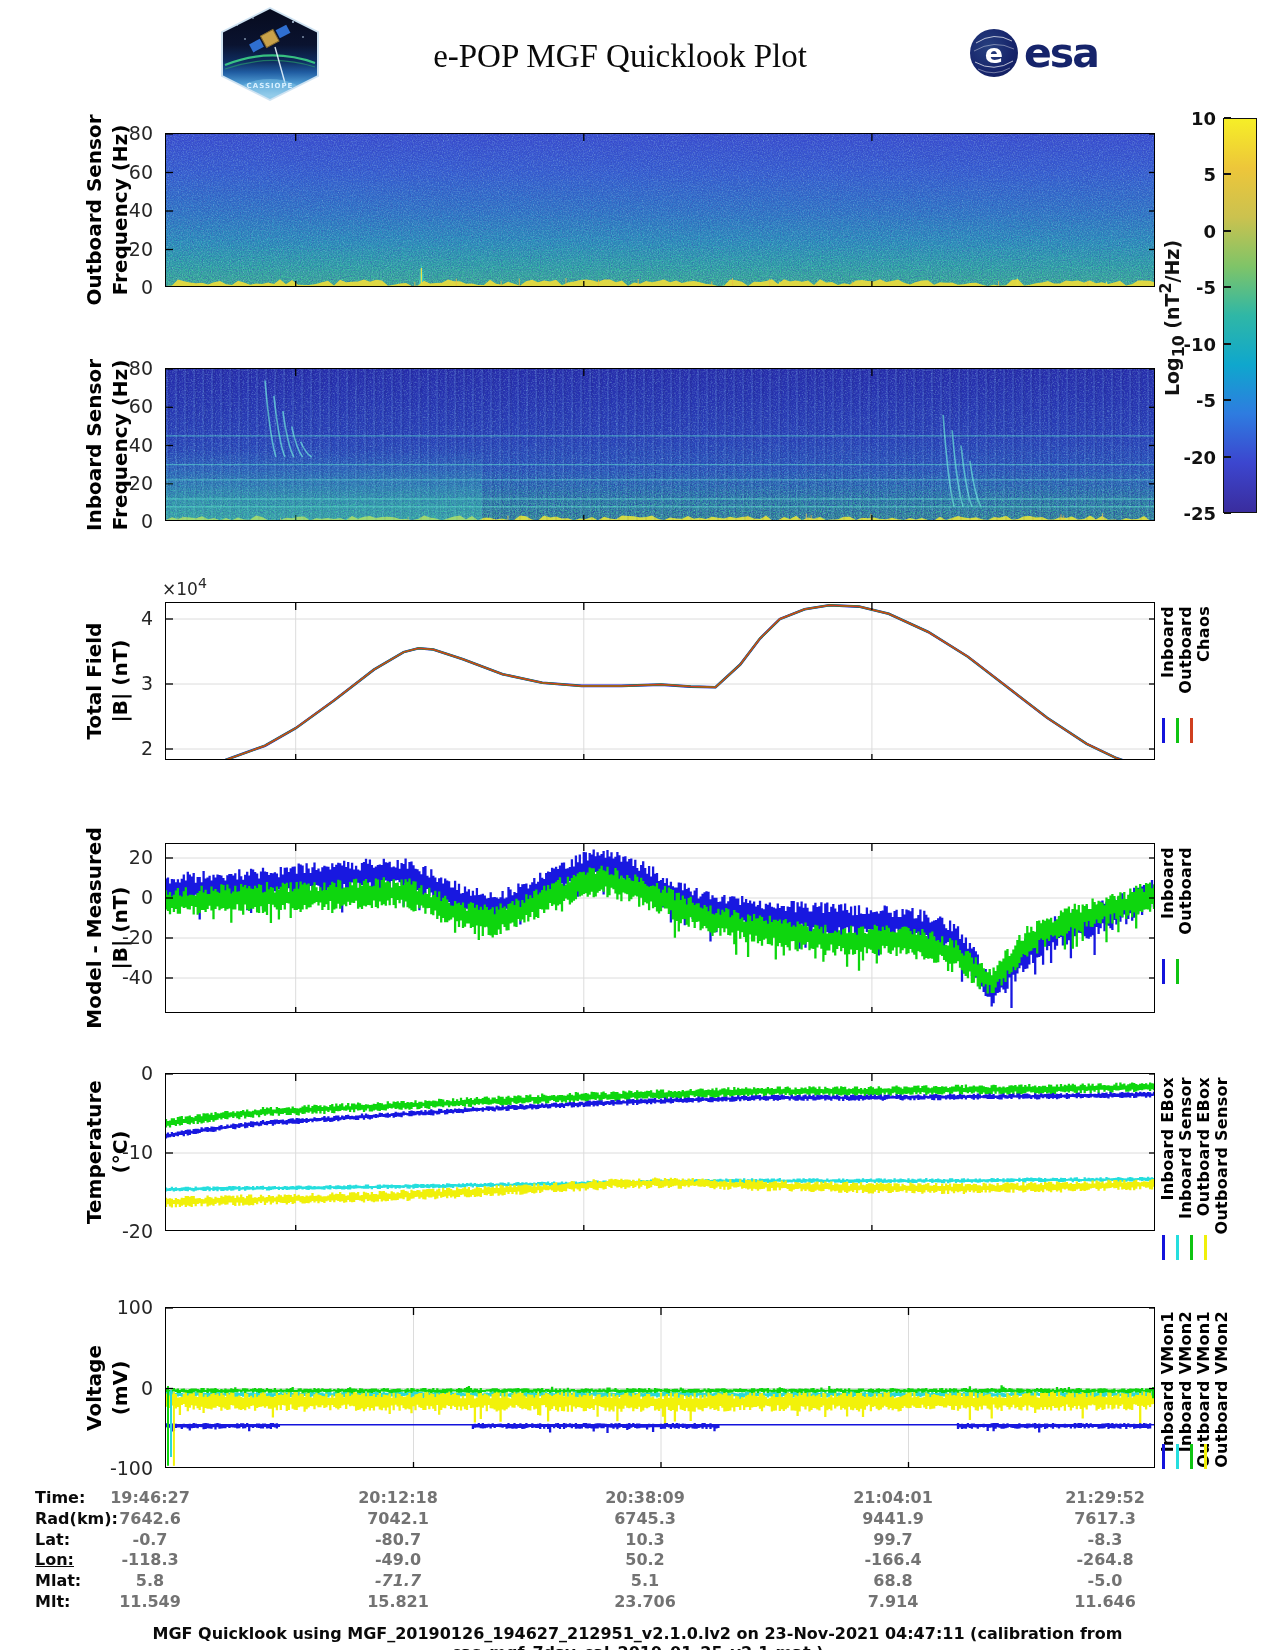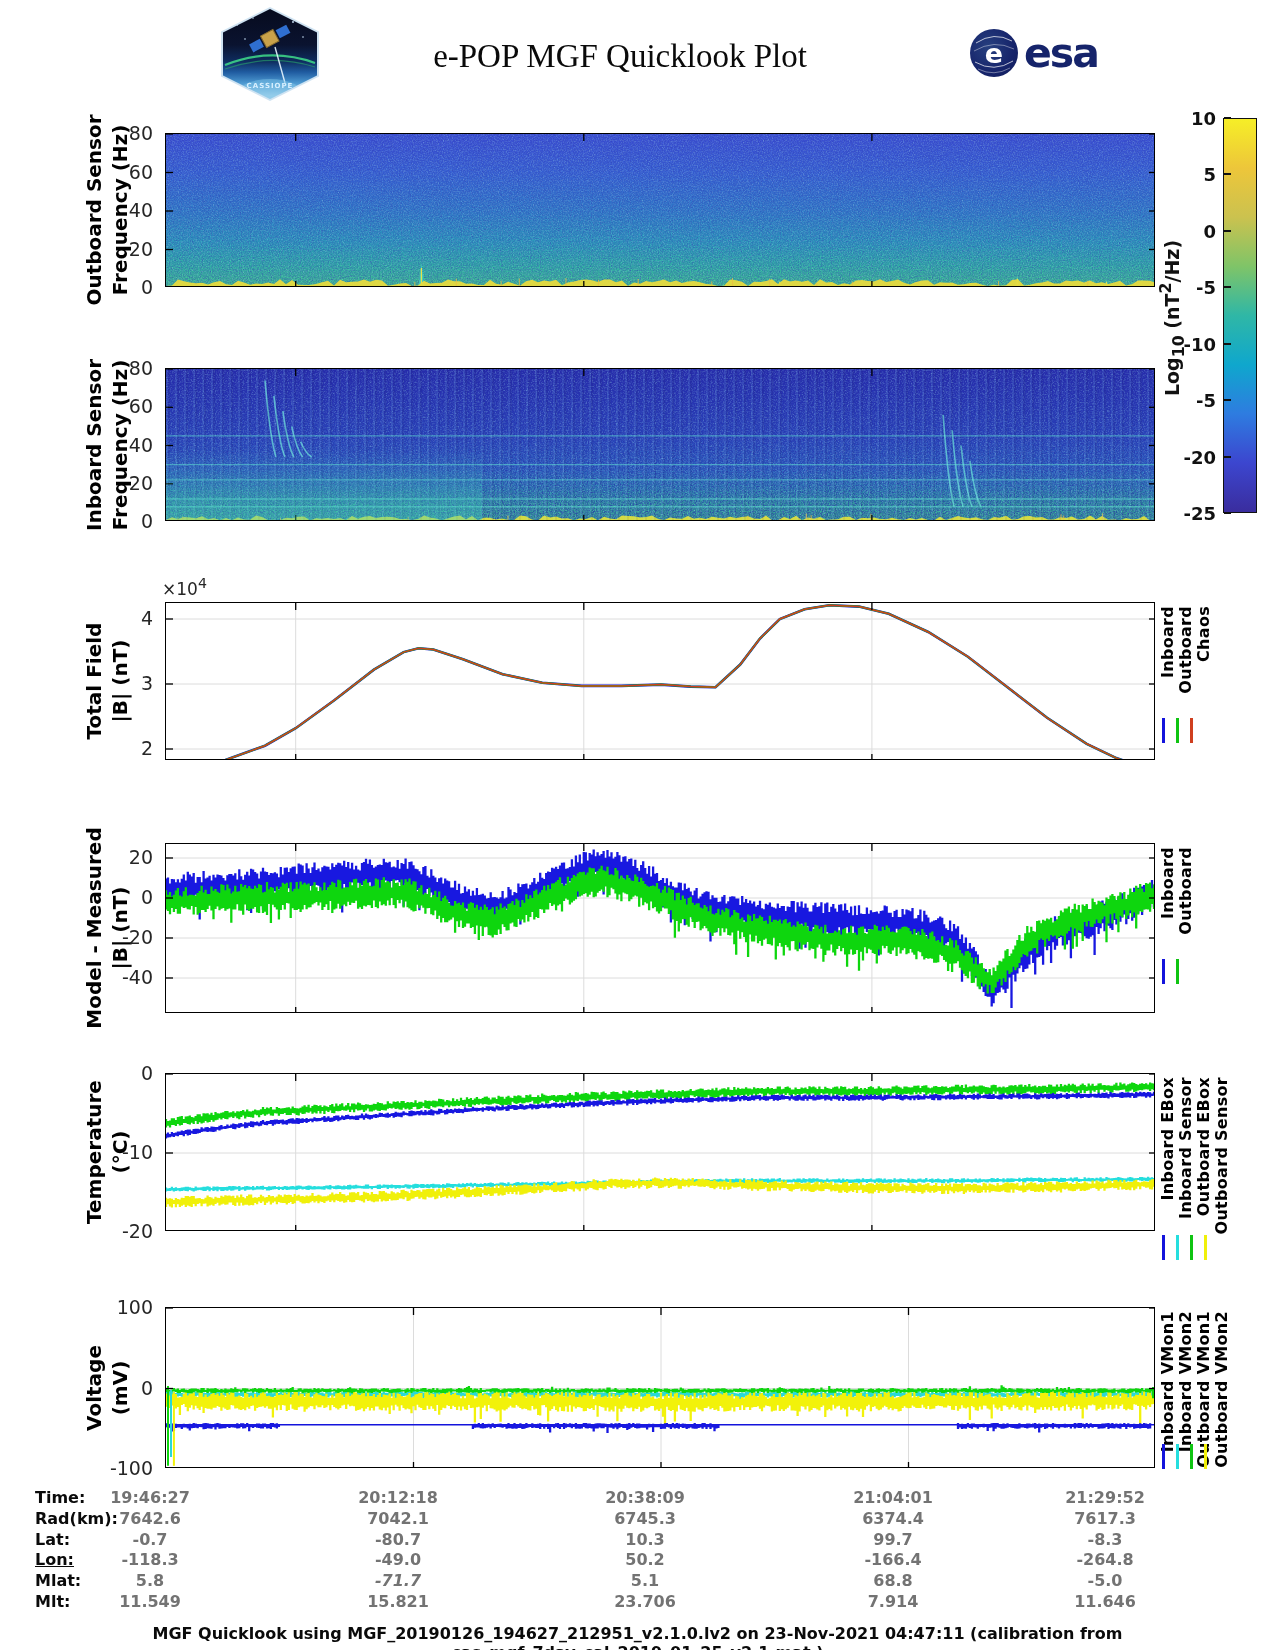--- a/index.html
+++ b/index.html
@@ -487,21 +487,21 @@
       <div class="frow-label" style="top: 1488px;">Time:</div>
       <div class="fval" style="left: 150px; top: 1488px;">19:46:27</div>
       <div class="fval" style="left: 398px; top: 1488px;">20:12:18</div>
       <div class="fval" style="left: 645px; top: 1488px;">20:38:09</div>
       <div class="fval" style="left: 893px; top: 1488px;">21:04:01</div>
       <div class="fval" style="left: 1105px; top: 1488px;">21:29:52</div>
       <div class="frow-label" style="top: 1508.8px;">Rad(km):</div>
       <div class="fval" style="left: 150px; top: 1508.8px;">7642.6</div>
       <div class="fval" style="left: 398px; top: 1508.8px;">7042.1</div>
       <div class="fval" style="left: 645px; top: 1508.8px;">6745.3</div>
-      <div class="fval" style="left: 893px; top: 1508.8px;">6374.4</div>
+      <div class="fval" style="left: 893px; top: 1508.8px;">9441.9</div>
       <div class="fval" style="left: 1105px; top: 1508.8px;">7617.3</div>
       <div class="frow-label" style="top: 1529.6px;">Lat:</div>
       <div class="fval" style="left: 150px; top: 1529.6px;">-0.7</div>
       <div class="fval" style="left: 398px; top: 1529.6px;">-80.7</div>
       <div class="fval" style="left: 645px; top: 1529.6px;">10.3</div>
       <div class="fval" style="left: 893px; top: 1529.6px;">99.7</div>
       <div class="fval" style="left: 1105px; top: 1529.6px;">-8.3</div>
       <div class="frow-label" style="top: 1550.4px; text-decoration: underline;">Lon:</div>
       <div class="fval" style="left: 150px; top: 1550.4px;">-118.3</div>
       <div class="fval" style="left: 398px; top: 1550.4px;">-49.0</div>

